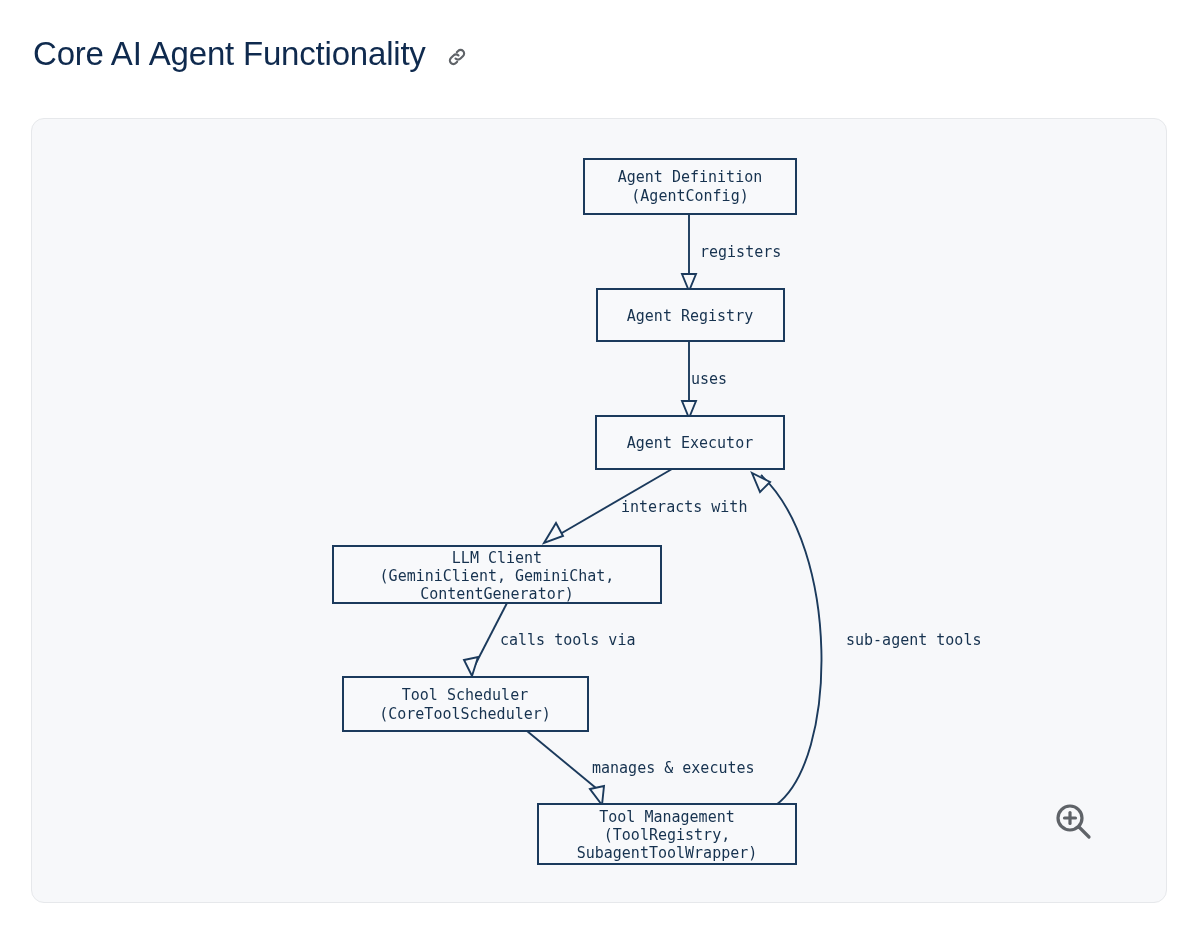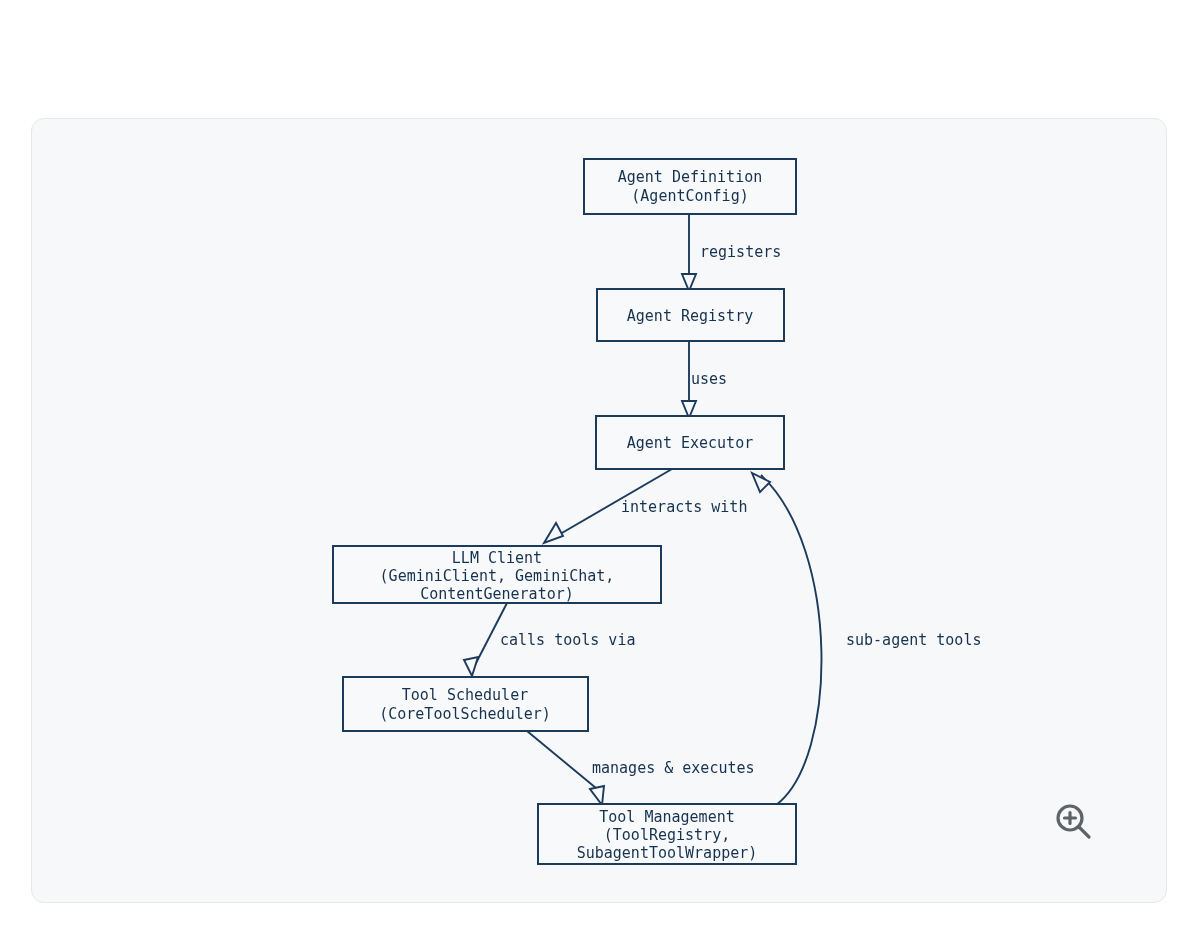--- a/index.html
+++ b/index.html
@@ -112,20 +112,29 @@
     justify-content: center;
     color: #5f6368;
     cursor: pointer;
   }
 </style>
 </head>
 <body>
 
 <div id="page">
 
+  <div class="header">
+    <div class="page-title">Core AI Agent Functionality</div>
+    <span class="link-anchor-icon">
+      <svg width="24" height="24" viewBox="0 0 24 24" fill="none" stroke="currentColor" stroke-width="2.1" stroke-linecap="round" stroke-linejoin="round">
+        <path d="M10.5 13.5a3.4 3.4 0 0 0 5 0l2.6-2.6a3.5 3.5 0 0 0-5-5l-1.3 1.3"></path>
+        <path d="M13.5 10.5a3.4 3.4 0 0 0-5 0l-2.6 2.6a3.5 3.5 0 0 0 5 5l1.3-1.3"></path>
+      </svg>
+    </span>
+  </div>
 
   <div class="diagram-panel">
 
     <svg class="diagram-svg" viewBox="0 0 1136 785">
 
       <g>
         <path class="edge-path" d="M 657 95 L 657 163"></path>
         <path class="arrow-head" d="M 650 155 L 664 155 L 657 172 Z"></path>
         <text class="edge-label" x="668" y="133">registers</text>
       </g>

